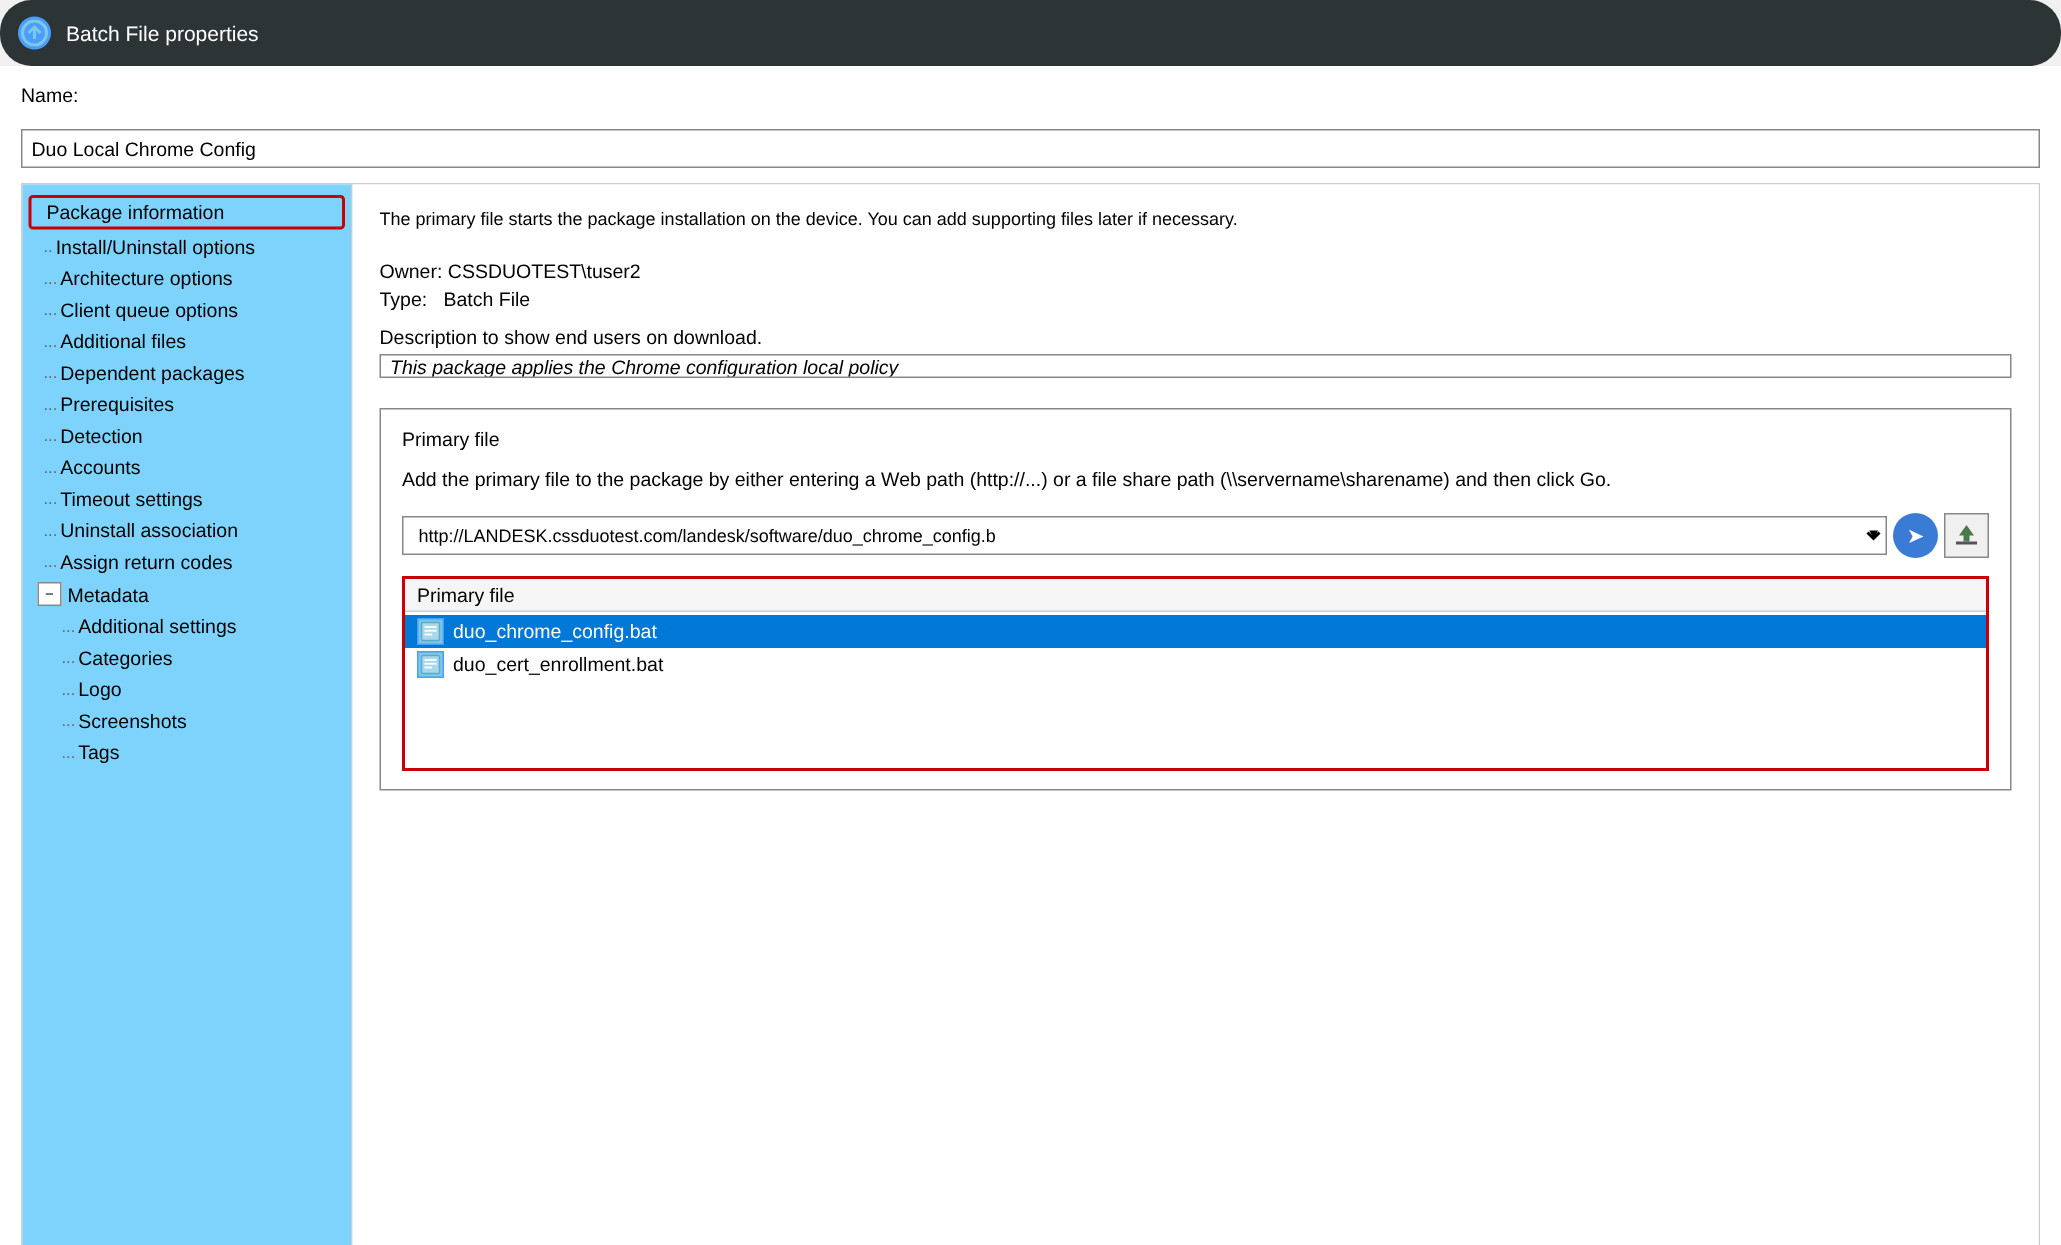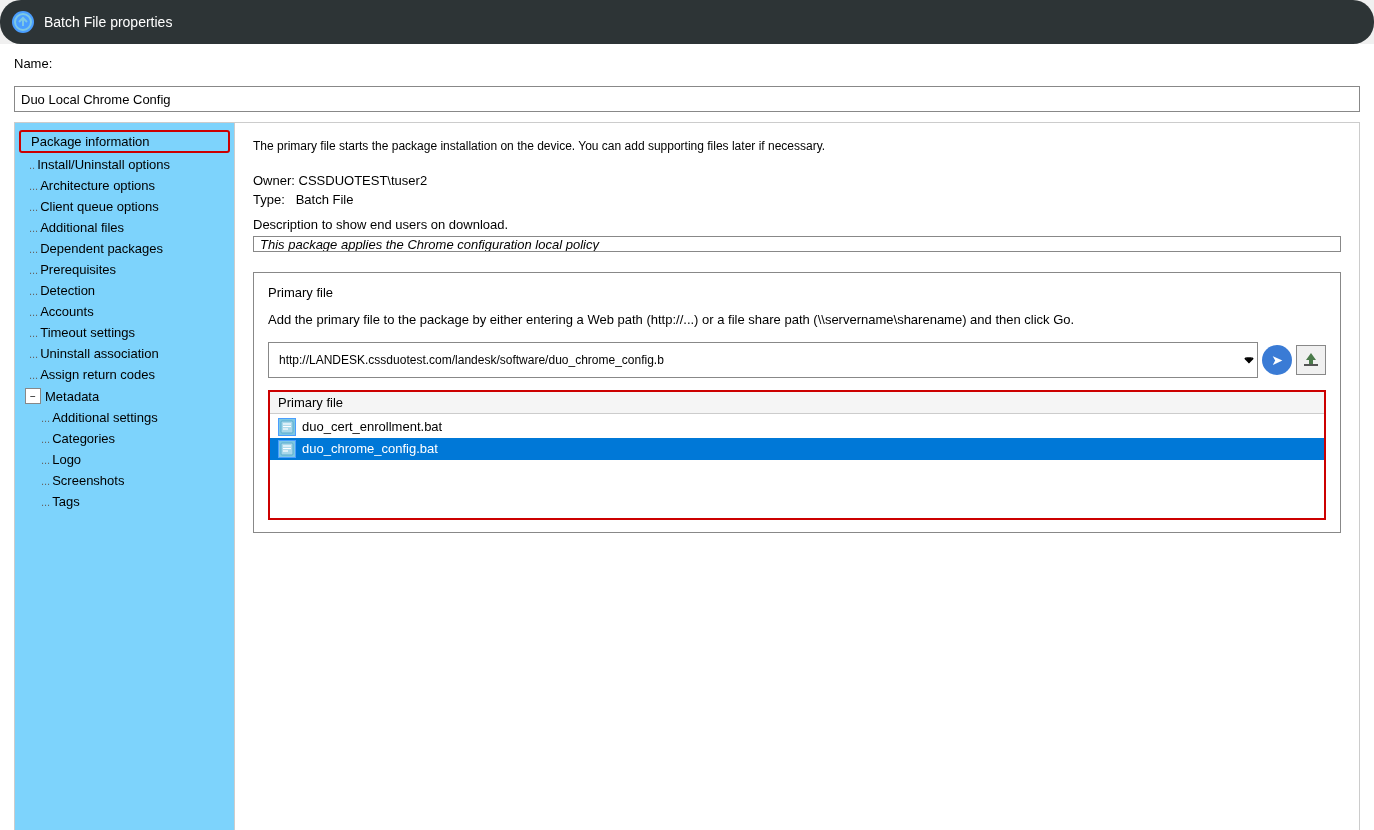--- a/index.html
+++ b/index.html
@@ -209,21 +209,21 @@
       margin-bottom: 12px;
     }
     .select-wrapper {
       flex: 1;
       position: relative;
       display: flex;
       align-items: center;
     }
     .select-wrapper select {
       width: 100%;
-      height: 36px;
+      height: 26px;
       border: 1px solid #888;
       padding: 2px 6px;
       font-size: 12px;
       background: #fff;
     }
     .select-arrow {
       position: absolute;
       right: 4px;
       pointer-events: none;
       font-size: 10px;
@@ -460,43 +460,43 @@
             </svg>
           </div>
         </div>
 
         <div class="file-list-container">
           <div class="file-list-header">
             <span class="file-list-header-col">Primary file</span>
           </div>
           <div class="file-list-body">
 
+            <div class="file-item selected">
+              <div class="file-icon">
+                <svg width="14" height="14" viewBox="0 0 14 14">
+                  <rect x="1" y="1" width="12" height="12" rx="1" fill="#a8d8ea" stroke="#5aacce" stroke-width="1"></rect>
+                  <line x1="3" y1="4" x2="11" y2="4" stroke="#fff" stroke-width="1.2"></line>
+                  <line x1="3" y1="6.5" x2="11" y2="6.5" stroke="#fff" stroke-width="1.2"></line>
+                  <line x1="3" y1="9" x2="8" y2="9" stroke="#fff" stroke-width="1.2"></line>
+                </svg>
+              </div>
+              <span class="file-name">duo_chrome_config.bat</span>
+            </div>
+
             <div class="file-item">
               <div class="file-icon">
                 <svg width="14" height="14" viewBox="0 0 14 14">
                   <rect x="1" y="1" width="12" height="12" rx="1" fill="#a8d8ea" stroke="#5aacce" stroke-width="1"></rect>
                   <line x1="3" y1="4" x2="11" y2="4" stroke="#fff" stroke-width="1.2"></line>
                   <line x1="3" y1="6.5" x2="11" y2="6.5" stroke="#fff" stroke-width="1.2"></line>
                   <line x1="3" y1="9" x2="8" y2="9" stroke="#fff" stroke-width="1.2"></line>
                 </svg>
               </div>
               <span class="file-name">duo_cert_enrollment.bat</span>
             </div>
 
-            <div class="file-item selected">
-              <div class="file-icon">
-                <svg width="14" height="14" viewBox="0 0 14 14">
-                  <rect x="1" y="1" width="12" height="12" rx="1" fill="#a8d8ea" stroke="#5aacce" stroke-width="1"></rect>
-                  <line x1="3" y1="4" x2="11" y2="4" stroke="#fff" stroke-width="1.2"></line>
-                  <line x1="3" y1="6.5" x2="11" y2="6.5" stroke="#fff" stroke-width="1.2"></line>
-                  <line x1="3" y1="9" x2="8" y2="9" stroke="#fff" stroke-width="1.2"></line>
-                </svg>
-              </div>
-              <span class="file-name">duo_chrome_config.bat</span>
-            </div>
-
           </div>
         </div>
       </div>
 
     </div>
   </div>
 </div>
 
 </body></html>

